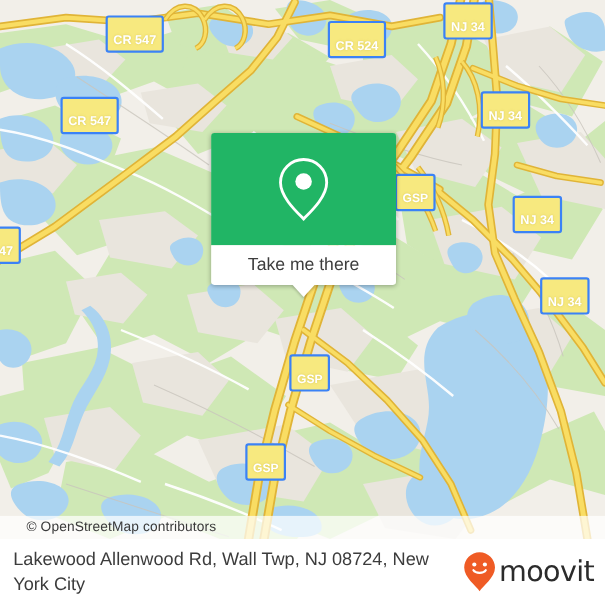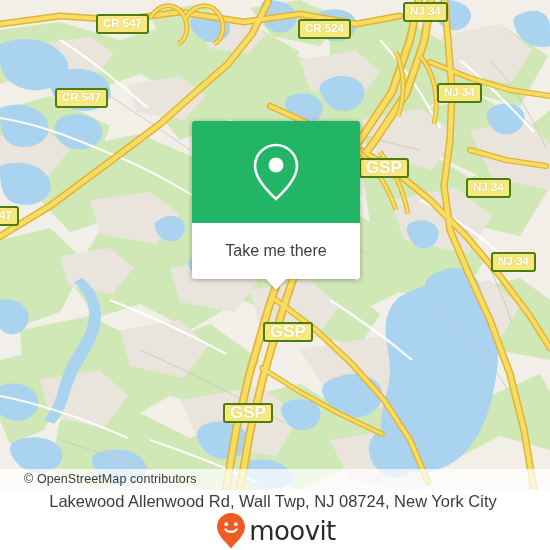--- a/index.html
+++ b/index.html
@@ -27,60 +27,60 @@
     position:absolute;left:192px;top:121px;width:168px;
     border-radius:3px;overflow:visible;
     box-shadow:0 1px 5px rgba(0,0,0,0.32);
     z-index:40;
   }
   .popup-body{
     background:#21b565;height:102px;border-radius:3px 3px 0 0;
     display:flex;align-items:center;justify-content:center;
   }
   .popup-foot{
-    background:#ffffff;height:56px;border-radius:0 0 3px 3px;
+    background:#ffffff;height:36px;border-radius:0 0 3px 3px;
     display:flex;align-items:center;justify-content:center;
     font-size:16px;color:#3d3d3d;
     position:relative;
   }
   .popup-tail{
     position:absolute;left:50%;bottom:-11px;margin-left:-11px;
     width:0;height:0;
     border-left:11px solid transparent;
     border-right:11px solid transparent;
     border-top:12px solid #ffffff;
     filter:drop-shadow(0 2px 1px rgba(0,0,0,0.18));
   }
 
   
   .footer{
     position:absolute;left:0;top:490px;width:550px;height:60px;
     background:#ffffff;box-sizing:border-box;
-    display:flex;align-items:center;padding:0 10px 0 12px;flex-direction:column;
+    display:flex;align-items:center;padding:0 10px 0 12px;
   }
   .footer-text{
     flex:1;font-size:16.5px;line-height:22px;color:#3c3c3c;
     padding-right:6px;
   }
   .brand{display:flex;align-items:center;gap:3px;flex:none;}
   .brand-word{
     font-size:26px;line-height:31px;color:#2b2b2b;letter-spacing:-0.6px;
     font-family:"DejaVu Sans","Liberation Sans",sans-serif;
   }
 
   
   .shield{
     position:absolute;z-index:20;
-    background:#f7e97f;border:2px solid #4d7c0f;border-radius:3px;
+    background:#f7e97f;border:2px solid #3b82f6;border-radius:3px;
     color:#ffffff;font-size:11.5px;font-weight:bold;
-    padding:1px 5px 2px 5px;white-space:nowrap;
+    padding:15px 5px 2px 5px;white-space:nowrap;
     text-shadow:0 0 2px rgba(160,140,20,0.35);
     line-height:13px;
   }
-  .shield.gsp{font-size:17px;}
+  .shield.gsp{font-size:11px;}
 </style>
 </head>
 <body>
 
 <div class="app">
 
   <div class="map">
     <svg width="550" height="490" viewBox="0 0 550 490" xmlns="http://www.w3.org/2000/svg">
       <defs>
         <clipPath id="mapclip">

